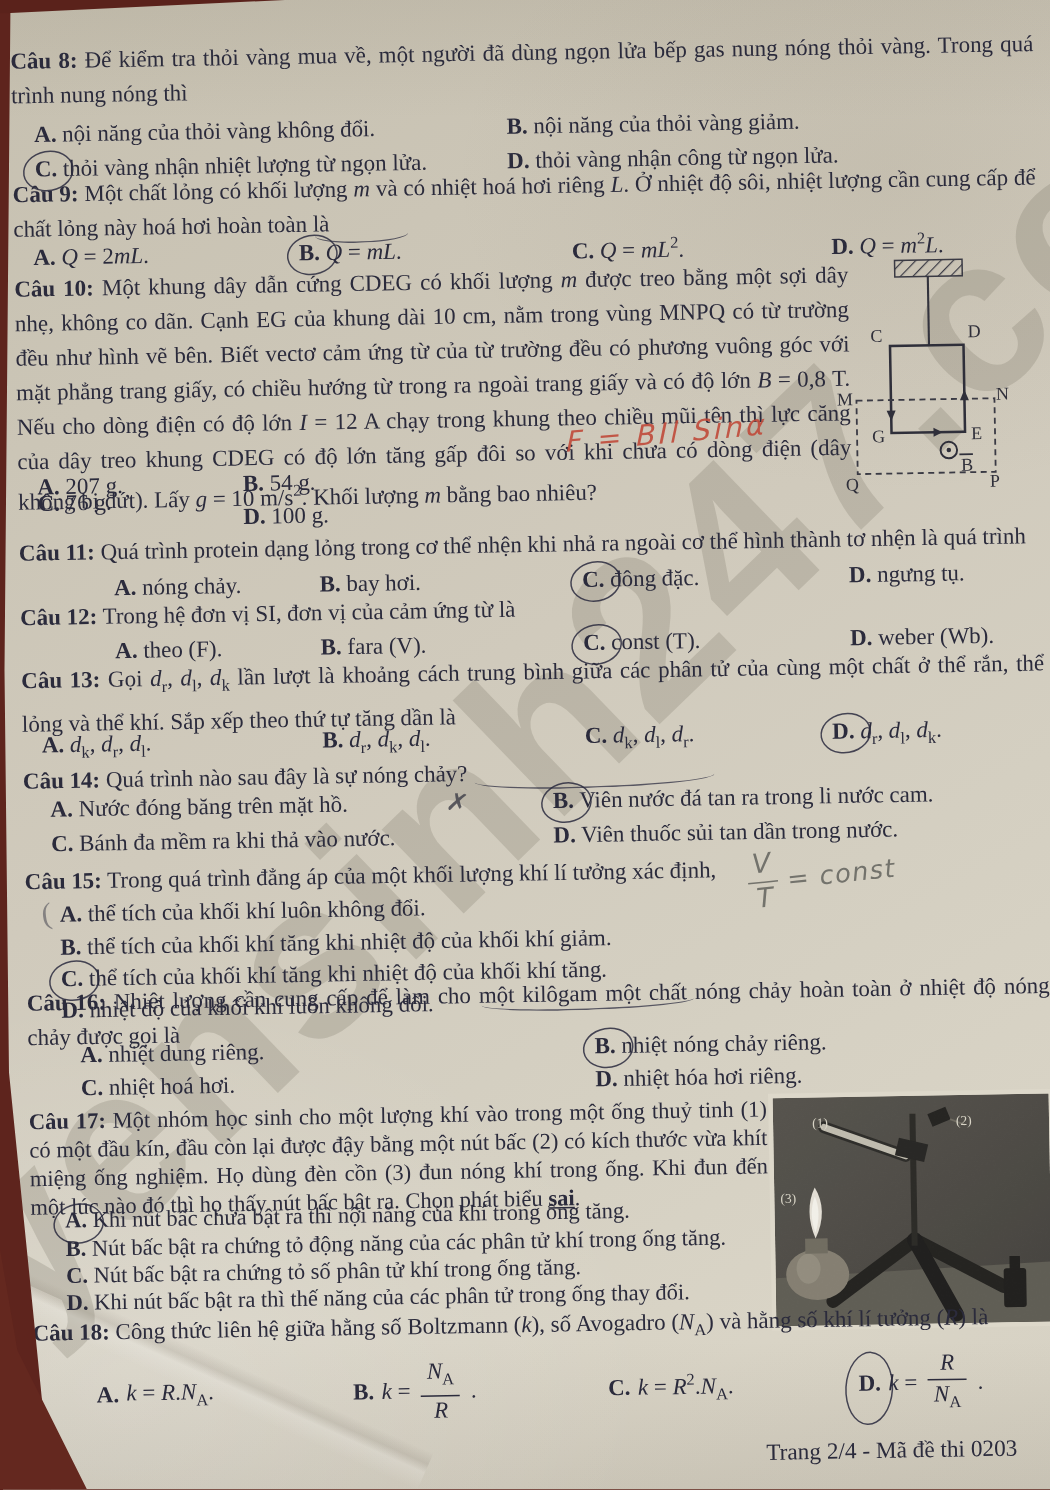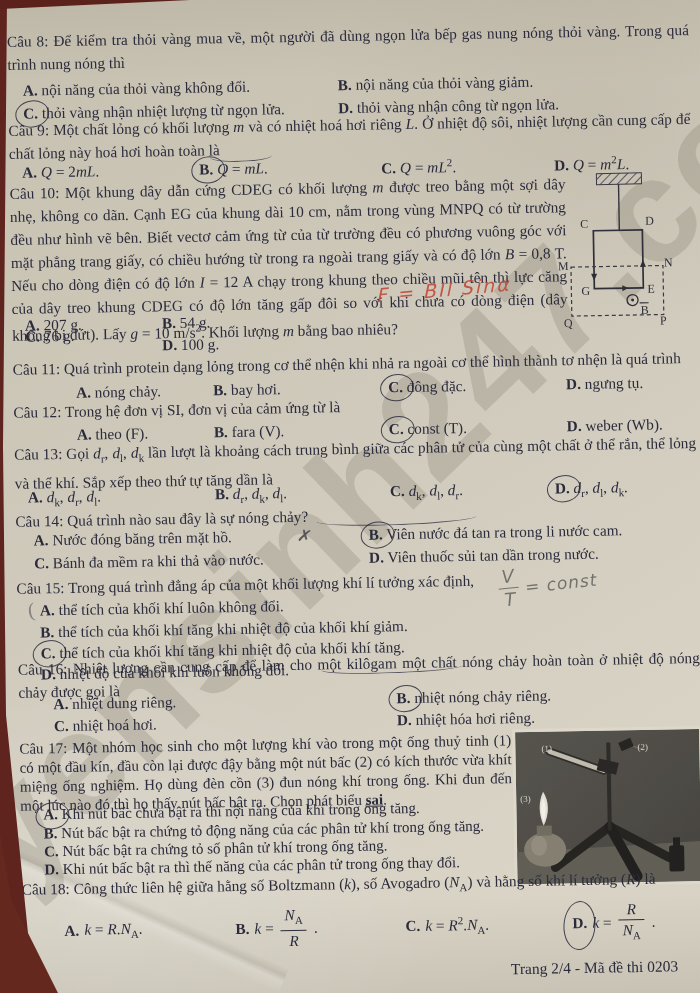--- a/index.html
+++ b/index.html
@@ -36,21 +36,21 @@
 
   .watermark{
     position:absolute;left:350px;top:500px;
     transform:translate(-50%,-50%) rotate(-43deg);
     font-family:"Liberation Sans","DejaVu Sans",sans-serif;
     font-size:148px;font-weight:700;letter-spacing:3px;white-space:nowrap;
     color:rgba(100,95,82,0.20);
   }
 
   .qt{position:absolute;left:15px;width:682px;font-size:15.3px;line-height:23px;text-align:justify;}
-  .qlabel{font-weight:normal;}
+  .qlabel{font-weight:bold;}
   .opt{position:absolute;font-size:15.3px;white-space:nowrap;}
   .L{font-weight:bold;position:relative;display:inline-block;}
   .L.circ::after{
     content:"";position:absolute;left:-8px;top:-4px;width:32px;height:25px;
     border:1.7px solid rgba(42,42,62,0.85);border-radius:50%;
     transform:rotate(-9deg);
   }
   .L.circ.tall::after{width:30px;height:47px;top:-13px;left:-9px;transform:rotate(4deg);}
   .u{text-decoration:underline;}
   sup,sub{font-size:11px;}

